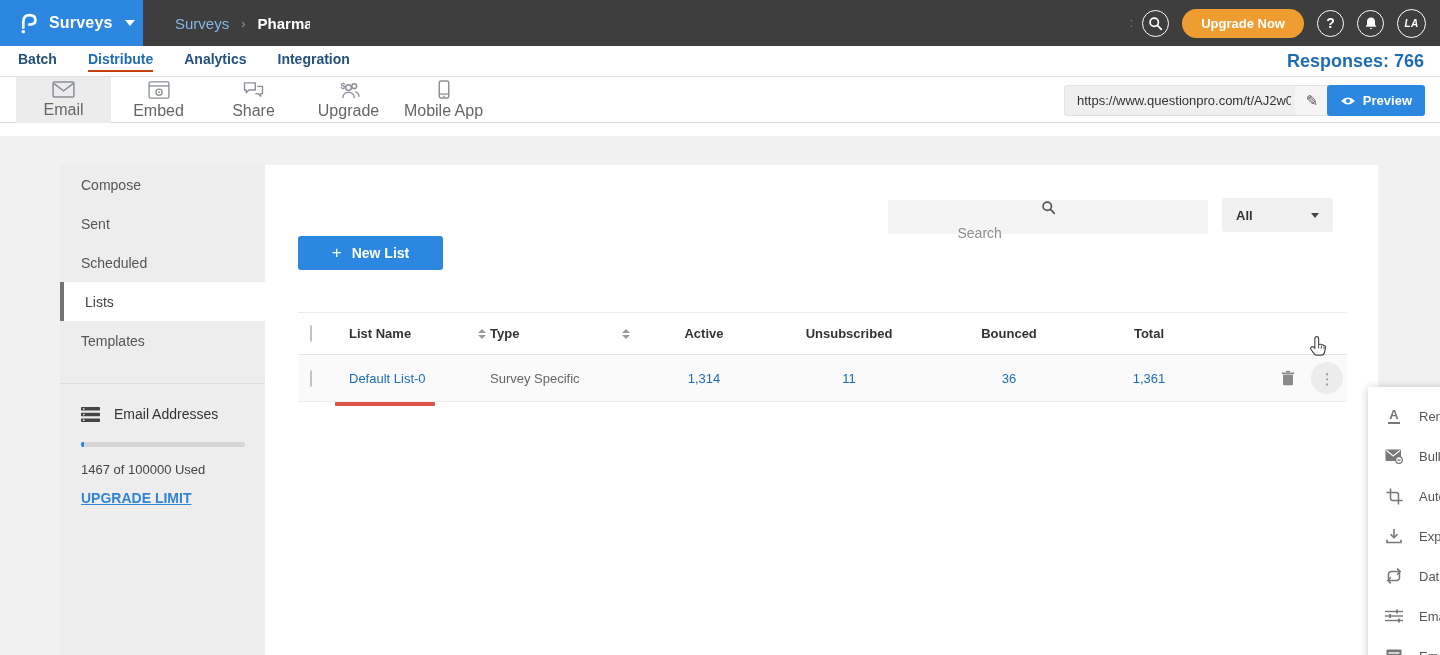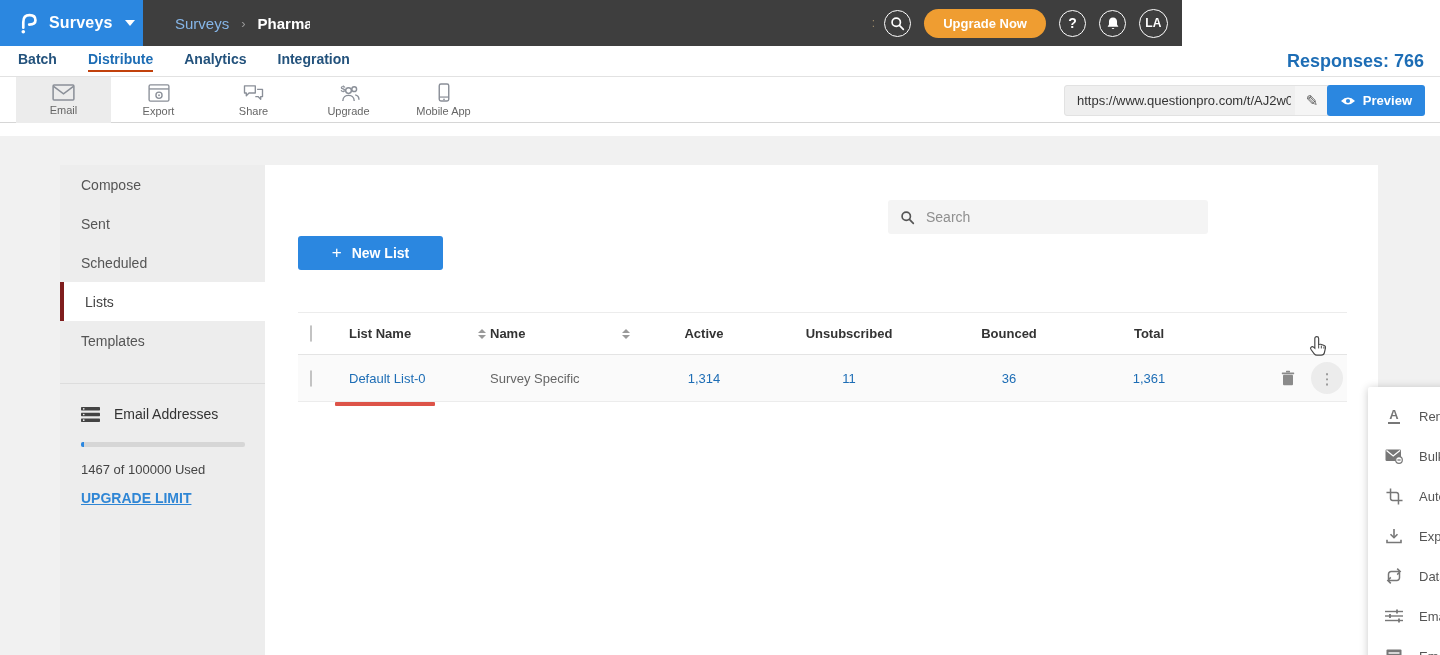--- a/index.html
+++ b/index.html
@@ -4,79 +4,79 @@
 <style>
   * { box-sizing: border-box; }
   html,body { margin:0; padding:0; }
   body {
     width:1440px; height:655px; position:relative; overflow:hidden;
     font-family:"Liberation Sans", sans-serif; background:#fff; color:#333;
   }
   svg { display:block; }
 
   
-  .topbar { position:absolute; top:0; left:0; width:1182px; height:46px; background:#3e3e3e; }
+  .topbar { position:absolute; top:0; left:0; width:1440px; height:46px; background:#3e3e3e; }
   .logo-block { position:absolute; top:0; left:0; width:143px; height:46px; background:#2b87e0;
     display:flex; align-items:center; padding-left:17px; gap:10px; cursor:pointer; }
   .logo-product { color:#fff; font-size:16px; font-weight:700; letter-spacing:.2px; }
   .caret-down { width:0; height:0; border-left:5px solid transparent; border-right:5px solid transparent; border-top:6px solid #fff; margin-left:2px; }
   .breadcrumb { position:absolute; left:175px; top:0; height:46px; display:flex; align-items:center; gap:12px; font-size:15px; }
   .crumb-root { color:#86b6e8; cursor:pointer; }
   .crumb-sep { color:#9a9a9a; font-size:13px; }
   .crumb-current { color:#fff; font-weight:700; max-width:52px; overflow:hidden; white-space:nowrap; }
   .topbar-right { position:absolute; right:14px; top:0; height:46px; display:flex; align-items:center; gap:13px; }
   .overflow-mark { color:#9c8a6a; font-size:12px; margin-right:-4px; }
   .circle-btn { width:27px; height:27px; border:1.6px solid #fff; border-radius:50%;
     display:flex; align-items:center; justify-content:center; color:#fff; font-weight:700; font-size:14px; cursor:pointer; }
-  .avatar { width:29px; height:29px; font-size:12px; letter-spacing:.3px; }
+  .avatar { width:29px; height:29px; font-size:10px; letter-spacing:.3px;font-style:italic; }
   .upgrade-btn { height:29px; padding:0 19px; border-radius:15px; background:#ef9d31; color:#fff;
     font-size:13px; font-weight:700; display:flex; align-items:center; cursor:pointer; border:none; }
 
   
   .tabbar { position:absolute; top:46px; left:0; width:1440px; height:31px; background:#fff;
     border-bottom:1px solid #e2e2e2; display:flex; align-items:center; padding-left:18px; gap:31px; }
   .tab { font-size:14px; color:#23527c; font-weight:600; cursor:pointer; padding-bottom:3px; border-bottom:2px solid transparent; }
   .tab.active { color:#1d6db5; border-bottom:2px solid #c2410c; }
   .responses { position:absolute; right:16px; color:#1d6db5; font-size:18px; font-weight:700; }
 
   
   .toolbar { position:absolute; top:77px; left:0; width:1440px; height:46px; background:#fff; border-bottom:1px solid #d6d6d6; }
   .channels { position:absolute; left:16px; top:0; height:46px; display:flex; }
   .channel { width:95px; height:46px; display:flex; flex-direction:column; align-items:center; justify-content:center; gap:3px; cursor:pointer; }
   .channel.active { background:#ececec; }
-  .channel-label { font-size:11px; color:#666; }
+  .channel-label { font-size:16px; color:#666; }
   .url-box { position:absolute; right:110px; top:8px; width:266px; height:31px; background:#efefef;
     border:1px solid #e2e2e2; border-radius:3px; display:flex; align-items:center; overflow:hidden; }
   .url-input { flex:1; border:none; background:transparent; font-family:"Liberation Sans",sans-serif;
     font-size:13px; color:#333; padding:0 4px 0 12px; outline:none; min-width:0; }
   .pencil { width:34px; height:100%; display:flex; align-items:center; justify-content:center;
     background:#f5f5f5; color:#555; font-size:15px; cursor:pointer; }
   .preview-btn { position:absolute; right:15px; top:8px; height:31px; padding:0 13px; background:#2b87e0;
     border:none; border-radius:3px; color:#fff; font-size:13px; font-weight:600;
     display:flex; align-items:center; gap:7px; cursor:pointer; }
 
   
   .content { position:absolute; top:136px; left:0; width:1440px; height:532px; background:#f1f1f1; }
 
   
   .sidebar { position:absolute; left:60px; top:29px; width:205px; height:503px; background:#ededed; }
   .side-item { height:39px; display:flex; align-items:center; padding-left:21px; font-size:14px; color:#555; cursor:pointer; }
-  .side-item.active { background:#fff; border-left:4px solid #7f1d1d; color:#444; }
+  .side-item.active { background:#fff; border-left:4px solid #737373; color:#444; }
   .email-box { margin-top:23px; border-top:1px solid #ddd; padding:22px 20px 0 21px; }
   .email-box-head { display:flex; align-items:center; gap:14px; }
   .email-box-title { font-size:14px; font-weight:400; color:#333; }
   .progress { margin-top:20px; height:5px; background:#d6d6d6; border-radius:2px; overflow:hidden; }
   .progress-fill { height:100%; width:2%; background:#2b87e0; }
   .usage { margin-top:15px; font-size:13px; color:#444; }
   .upgrade-link { margin-top:13px; font-size:14px; font-weight:600; color:#2f86d5; cursor:pointer;text-decoration:underline; }
 
   
   .card { position:absolute; left:265px; top:29px; width:1113px; height:503px; background:#fff; }
   .search-box { position:absolute; left:623px; top:35px; width:320px; height:34px; background:#f4f4f4;
-    border-radius:3px; display:flex; align-items:center; padding:0 12px; gap:9px; }
+    border-radius:3px; display:flex; align-items:center; padding:0 12px; gap:9px;flex-direction:column; }
   .search-input { flex:1; border:none; background:transparent; outline:none;
     font-family:"Liberation Sans",sans-serif; font-size:14px; color:#444; }
   .search-input::placeholder { color:#8f8f8f; }
   .filter-dd { position:absolute; left:957px; top:33px; width:111px; height:34px; background:#f0f0f0;
     border-radius:3px; display:flex; align-items:center; justify-content:space-between;
     padding:0 14px; font-size:13px; font-weight:600; color:#333; cursor:pointer; }
   .dd-caret { width:0; height:0; border-left:4.5px solid transparent; border-right:4.5px solid transparent; border-top:5.5px solid #444; }
   .newlist-btn { position:absolute; left:33px; top:71px; width:145px; height:34px; background:#2b87e0;
     border:none; border-radius:3px; color:#fff; font-size:14px; font-weight:700;
     display:flex; align-items:center; justify-content:center; gap:10px; cursor:pointer; }
@@ -184,21 +184,21 @@
     </div>
     <div class="channel">
       <span>
         <svg width="22" height="18" viewBox="0 0 24 20">
           <rect x="1" y="1" width="22" height="18" rx="1.5" fill="none" stroke="#8a8f98" stroke-width="1.5"></rect>
           <line x1="1" y1="5.5" x2="23" y2="5.5" stroke="#8a8f98" stroke-width="1.5"></line>
           <circle cx="12" cy="12.5" r="3.4" fill="none" stroke="#8a8f98" stroke-width="1.5"></circle>
           <circle cx="12" cy="12.5" r="1" fill="#8a8f98"></circle>
         </svg>
       </span>
-      <span class="channel-label">Export</span>
+      <span class="channel-label">Embed</span>
     </div>
     <div class="channel">
       <span>
         <svg width="23" height="18" viewBox="0 0 24 20">
           <path d="M2 2 h12 v8 h-7 l-3 3 v-3 h-2 z" fill="none" stroke="#8a8f98" stroke-width="1.5" stroke-linejoin="round"></path>
           <path d="M16 6 h6 v8 h-2 v3 l-3 -3 h-3" fill="none" stroke="#8a8f98" stroke-width="1.5" stroke-linejoin="round"></path>
         </svg>
       </span>
       <span class="channel-label">Share</span>
     </div>
@@ -280,38 +280,42 @@
     <div class="search-box">
       <span>
         <svg width="15" height="15" viewBox="0 0 18 18">
           <circle cx="7.5" cy="7.5" r="5" fill="none" stroke="#555" stroke-width="2"></circle>
           <line x1="11.3" y1="11.3" x2="16" y2="16" stroke="#555" stroke-width="2" stroke-linecap="round"></line>
         </svg>
       </span>
       <input class="search-input" type="text" placeholder="Search" style="">
     </div>
 
+    <div class="filter-dd">
+      <span>All</span>
+      <span class="dd-caret"></span>
+    </div>
 
     <button class="newlist-btn">
       <span class="plus">+</span>
       <span>New List</span>
     </button>
 
     <div class="table">
       <div class="t-row t-head">
         <div class="col-cb"><span class="checkbox"></span></div>
         <div class="col-name">
           <span>List Name</span>
           <span class="sort">
               <i class="up"></i>
               <i class="down"></i>
             </span>
         </div>
         <div class="col-type">
-          <span>Name</span>
+          <span>Type</span>
           <span class="sort">
               <i class="up"></i>
               <i class="down"></i>
             </span>
         </div>
         <div class="col-active">Active</div>
         <div class="col-unsub">Unsubscribed</div>
         <div class="col-bounced">Bounced</div>
         <div class="col-total">Total</div>
         <div class="col-actions"></div>

